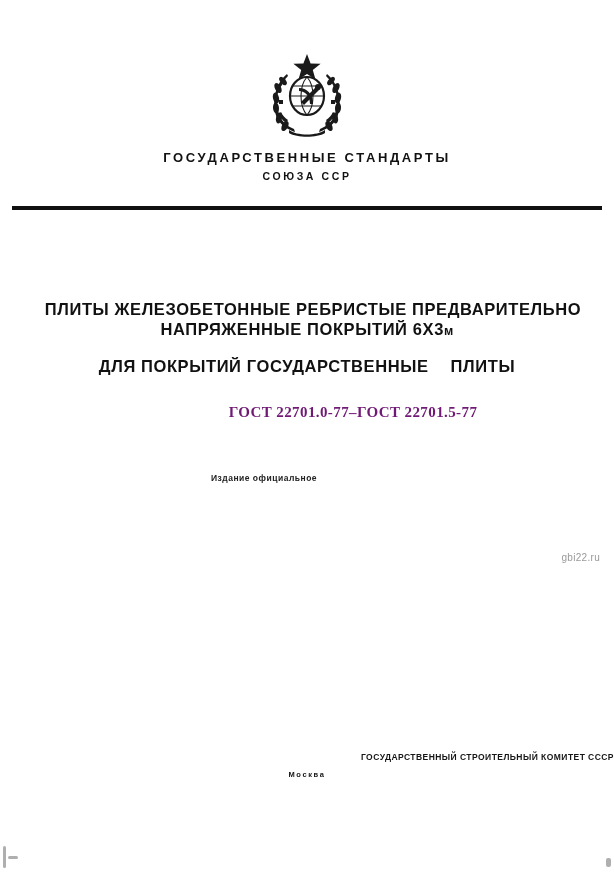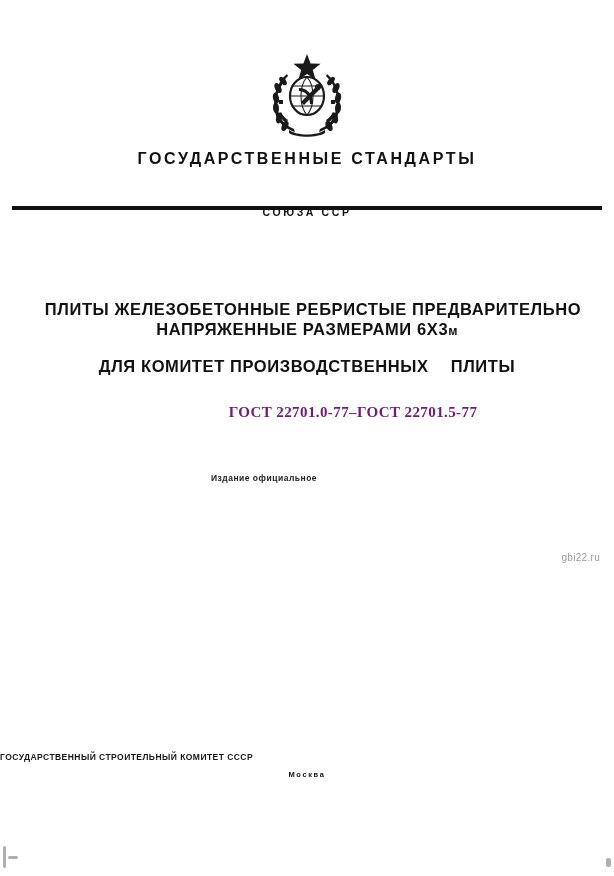--- a/index.html
+++ b/index.html
@@ -43,28 +43,27 @@
   .hdr {
     position: absolute;
     left: 0;
     width: 614px;
     text-align: center;
     font-weight: bold;
     color: #111;
   }
   .hdr-1 {
     top: 150px;
-    font-size: 16px;
+    font-size: 13px;
     letter-spacing: 2.6px;
   }
   .hdr-2 {
     top: 170px;
     font-size: 10.5px;
     letter-spacing: 2.6px;
-    margin-top: 36px;
   }
 
   
   .rule {
     position: absolute;
     top: 206px;
     left: 12px;
     width: 590px;
     height: 4px;
     background: #111;
@@ -141,21 +140,21 @@
     color: #9a9a9a;
     letter-spacing: 0.3px;
   }
 
   
   .footer-1 {
     position: absolute;
     top: 752px;
     left: 0;
     width: 614px;
-    text-align: left;
+    text-align: right;
     font-size: 8.5px;
     font-weight: bold;
     letter-spacing: 0.45px;
     color: #161616;
   }
   .footer-2 {
     position: absolute;
     top: 770px;
     left: 0;
     width: 614px;
@@ -226,24 +225,24 @@
     </div>
   </div>
 
   <div class="hdr hdr-1">ГОСУДАРСТВЕННЫЕ СТАНДАРТЫ</div>
   <div class="hdr hdr-2">СОЮЗА ССР</div>
 
   <div class="rule"></div>
 
   <div class="title title-1">ПЛИТЫ ЖЕЛЕЗОБЕТОННЫЕ РЕБРИСТЫЕ ПРЕДВАРИТЕЛЬНО</div>
   <div class="title title-2">
-    <span>НАПРЯЖЕННЫЕ РАЗМЕРАМИ 6Х3</span><span class="small-unit">м</span>
+    <span>НАПРЯЖЕННЫЕ ПОКРЫТИЙ 6Х3</span><span class="small-unit">м</span>
   </div>
   <div class="title title-3">
-    <span>ДЛЯ КОМИТЕТ ПРОИЗВОДСТВЕННЫХ</span><span class="gap"></span><span>ПЛИТЫ</span>
+    <span>ДЛЯ ПОКРЫТИЙ ГОСУДАРСТВЕННЫЕ</span><span class="gap"></span><span>ПЛИТЫ</span>
   </div>
 
   <div class="gost">ГОСТ 22701.0-77–ГОСТ 22701.5-77</div>
 
   <div class="official">Издание официальное</div>
 
   <div class="watermark">gbi22.ru</div>
 
   <div class="footer-1">ГОСУДАРСТВЕННЫЙ СТРОИТЕЛЬНЫЙ КОМИТЕТ СССР</div>
   <div class="footer-2">Москва</div>

